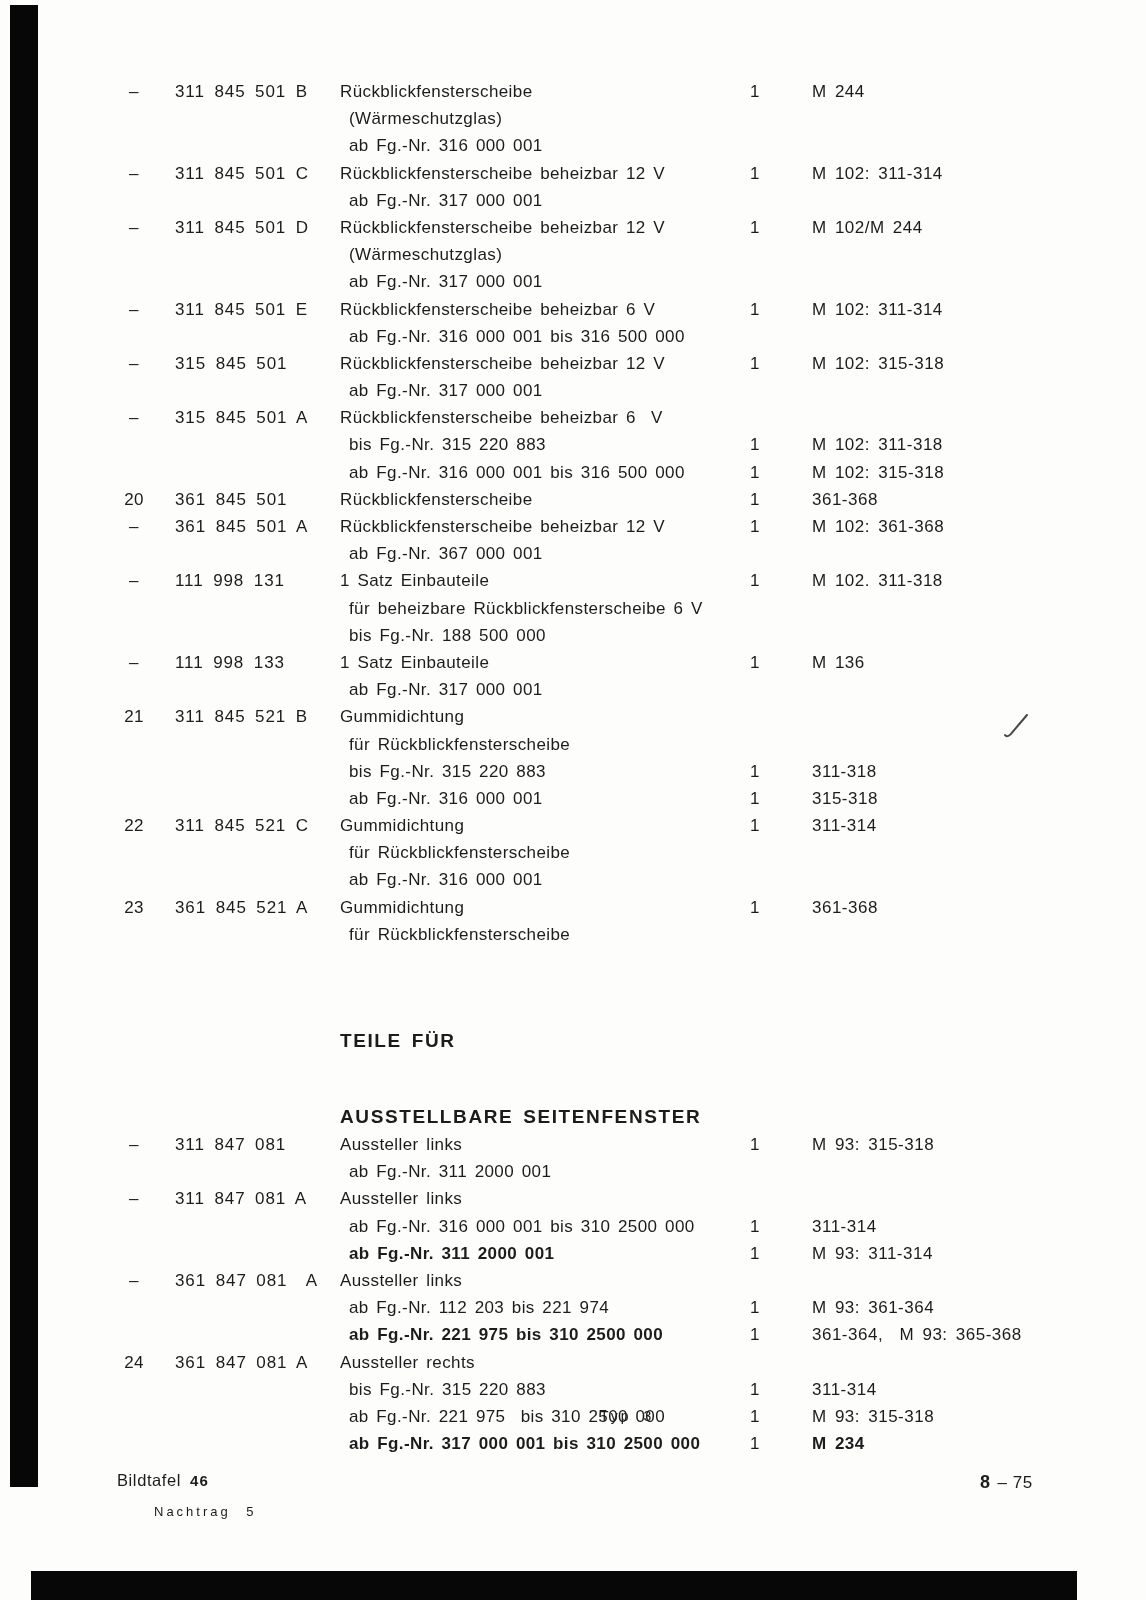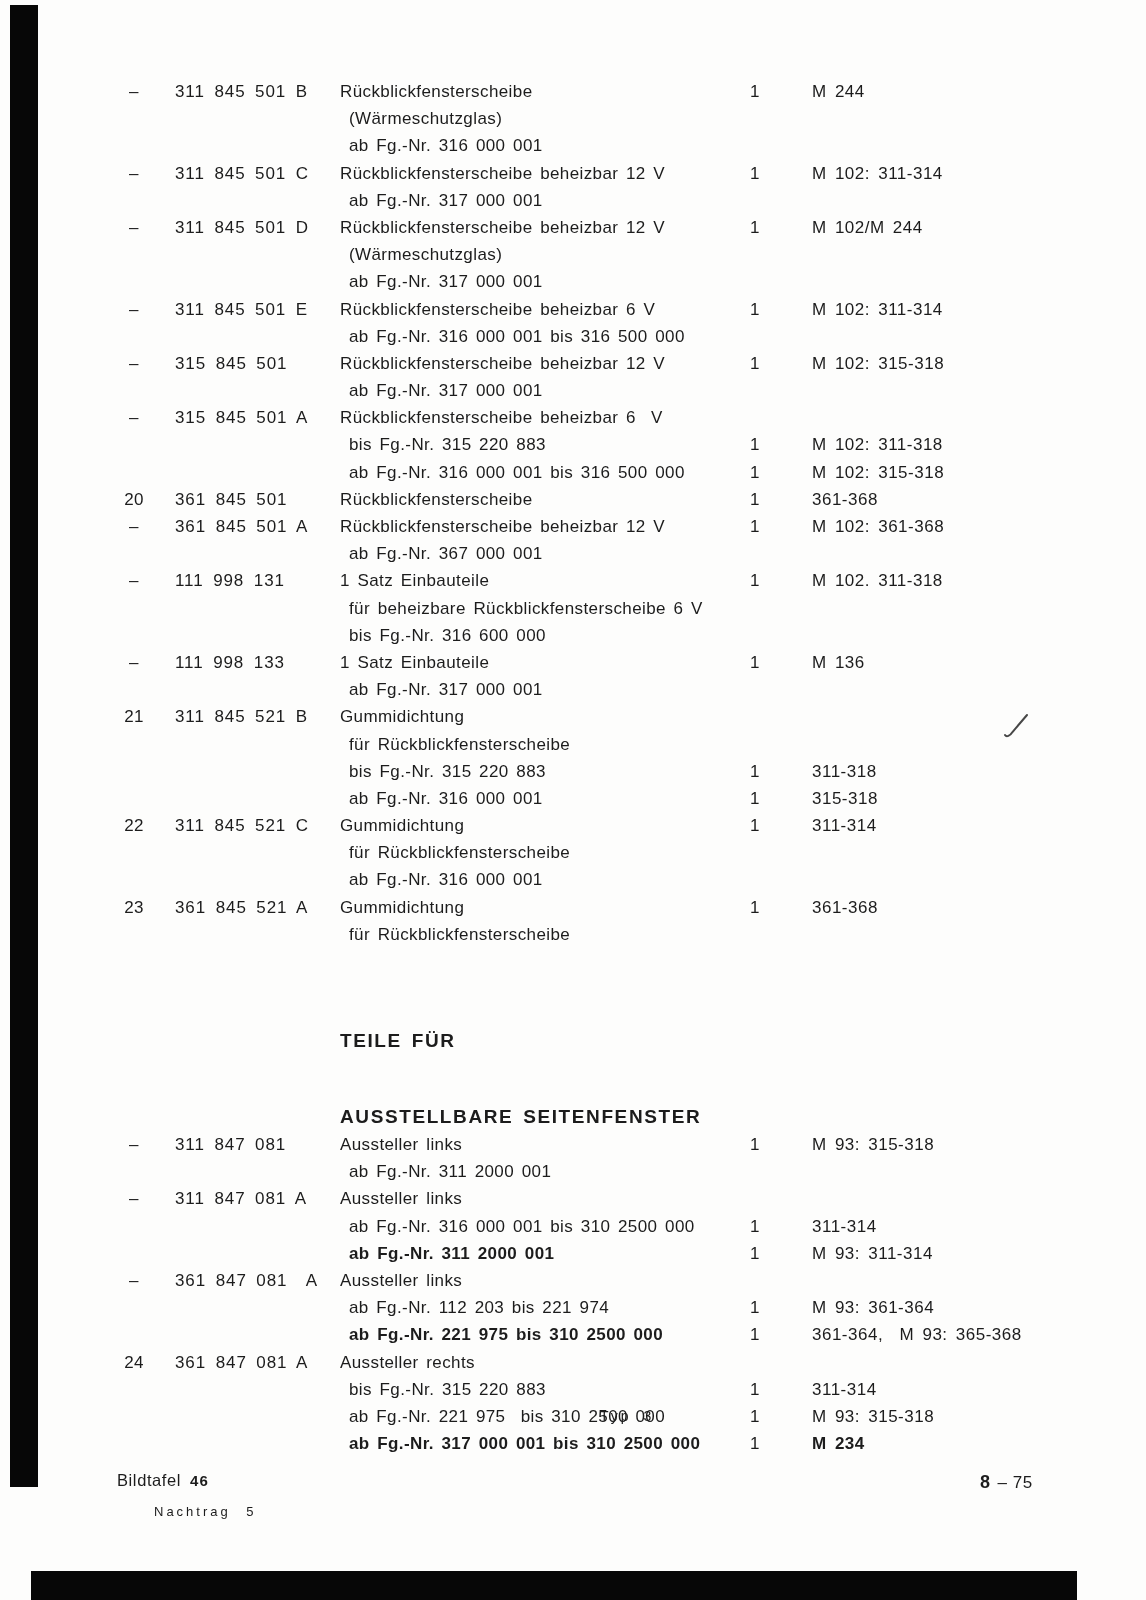--- a/index.html
+++ b/index.html
@@ -141,21 +141,21 @@
         <span class="pos">–</span>
         <span class="part">111 998 131</span>
         <span class="desc">1 Satz Einbauteile</span>
         <span class="qty">1</span>
         <span class="model">M 102. 311-318</span>
       </div>
       <div class="t-line">
         <span class="desc ind">für beheizbare Rückblickfensterscheibe 6 V</span>
       </div>
       <div class="t-line">
-        <span class="desc ind">bis Fg.-Nr. 316 600 000</span>
+        <span class="desc ind">bis Fg.-Nr. 188 500 000</span>
       </div>
       <div class="t-line">
         <span class="pos">–</span>
         <span class="part">111 998 133</span>
         <span class="desc">1 Satz Einbauteile</span>
         <span class="qty">1</span>
         <span class="model">M 136</span>
       </div>
       <div class="t-line">
         <span class="desc ind">ab Fg.-Nr. 317 000 001</span>

